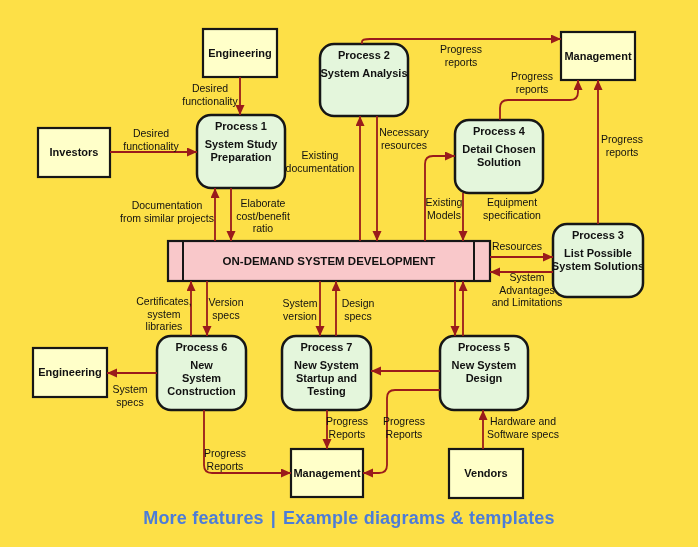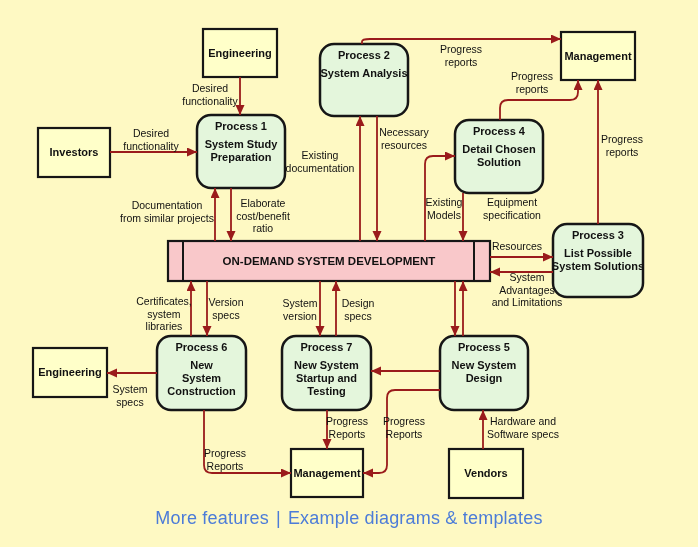--- a/index.html
+++ b/index.html
@@ -1,21 +1,21 @@
 <!DOCTYPE html>
 <html><head>
 <meta charset="utf-8">
 <style>
   html,body{margin:0;padding:0;}
   body{background:#eef0f3;font-family:"Liberation Sans",sans-serif;}
-  .stage{position:relative;width:698px;height:547px;background:#fef9c3;overflow:hidden;}
+  .stage{position:relative;width:698px;height:547px;background:#fde047;overflow:hidden;}
   .diagram-wrap{position:absolute;left:0;top:0;width:698px;height:505px;}
   svg{display:block;}
   .footer{position:absolute;left:0;top:508px;width:698px;text-align:center;
-          font-size:18px;font-weight:400;letter-spacing:.2px;color:#4c7cd8;}
+          font-size:18px;font-weight:700;letter-spacing:.2px;color:#4c7cd8;}
   .footer a{color:#4c7cd8;text-decoration:none;cursor:pointer;}
   .footer .sep{padding:0 7px;color:#4c7cd8;}
   text{font-family:"Liberation Sans",sans-serif;}
 </style>
 </head>
 <body>
 
 <div class="stage">
   <div class="diagram-wrap">
     <svg id="dfd" width="698" height="505" viewBox="0 0 698 505">

